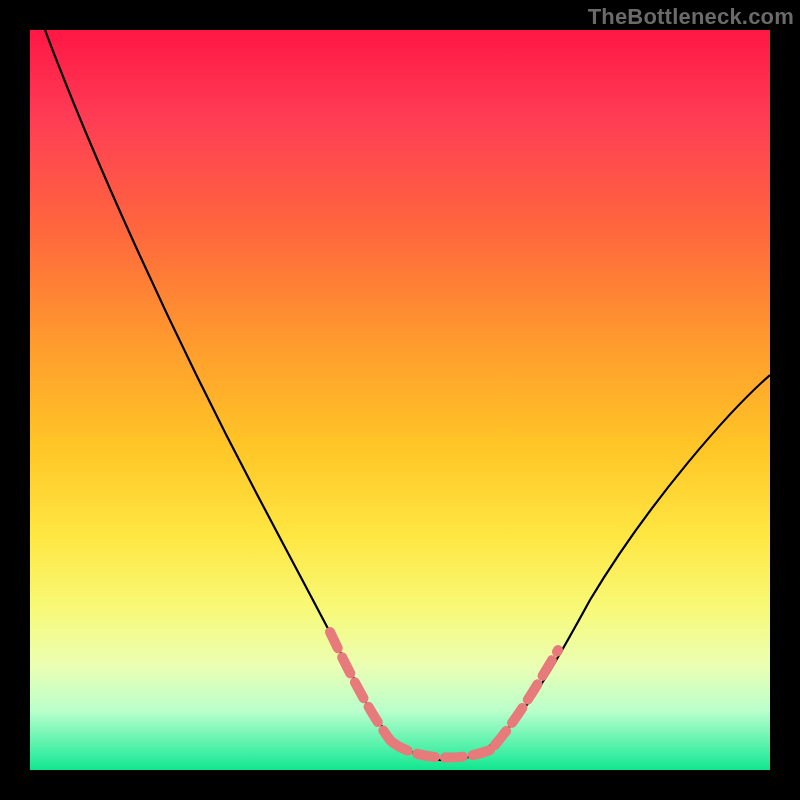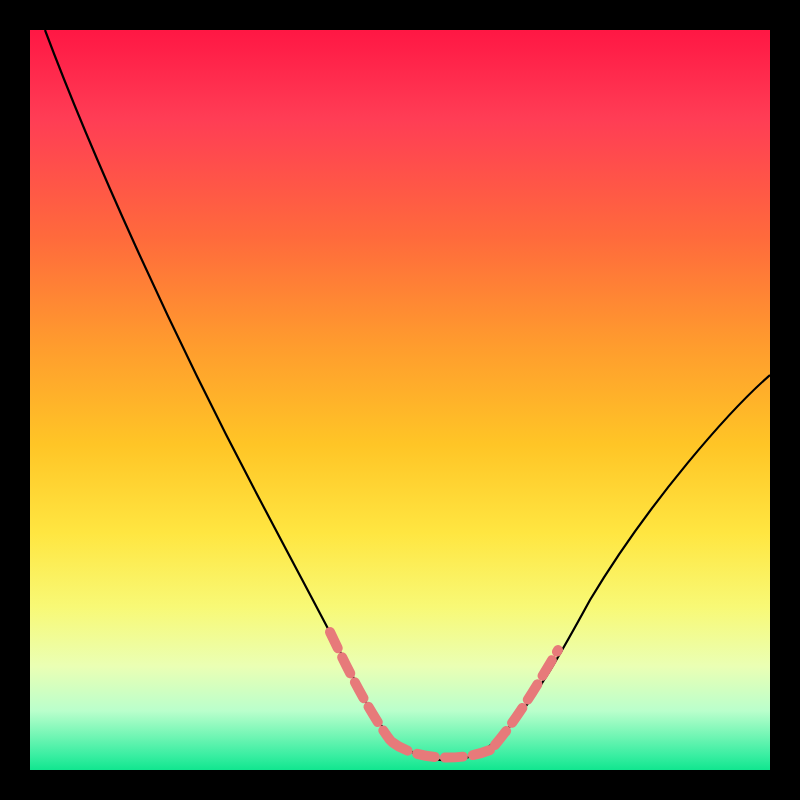--- a/index.html
+++ b/index.html
@@ -65,20 +65,21 @@
     stroke: #e77a7a;
     stroke-width: 10;
     stroke-linecap: round;
     stroke-dasharray: 18 10;
   }
 </style>
 </head>
 <body>
 
 <div class="frame">
+  <span class="watermark">TheBottleneck.com</span>
 
   <div class="plot-area">
     <svg class="curve" viewBox="0 0 740 740" preserveAspectRatio="none">
 
       <path class="curve-path" d="M 15 0
                C 60 120, 140 300, 230 470
                C 280 565, 310 620, 340 680
                C 360 710, 380 728, 410 730
                C 440 732, 460 722, 485 690
                C 510 660, 530 625, 560 570

